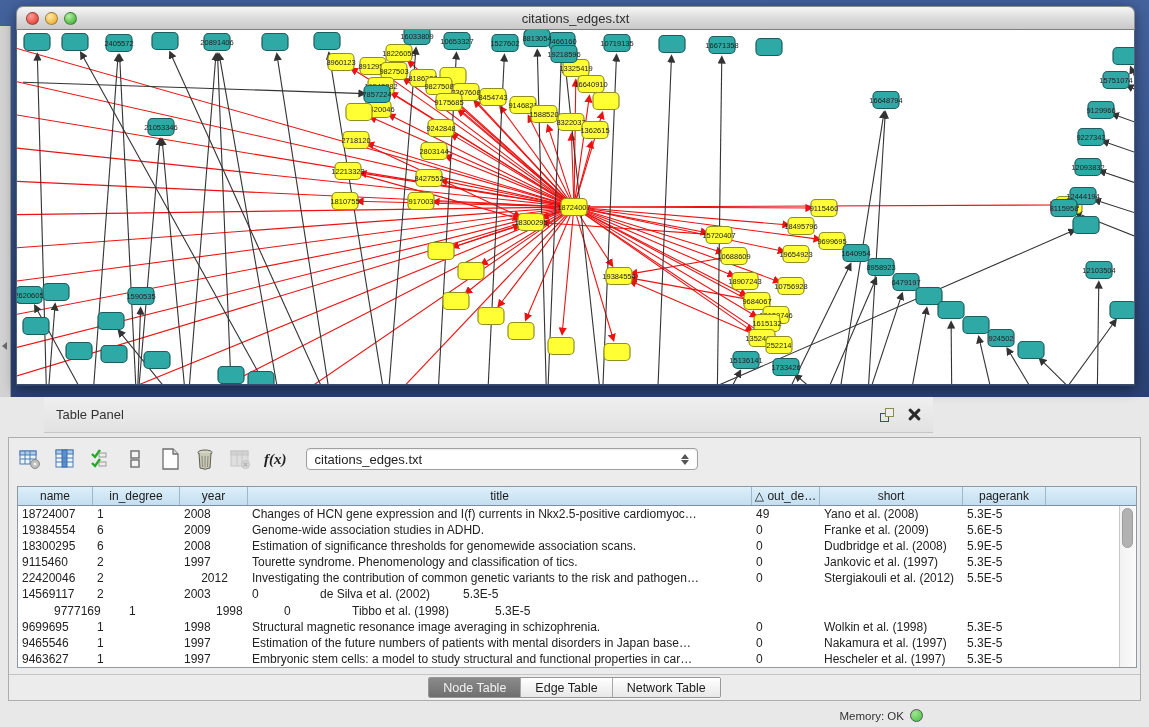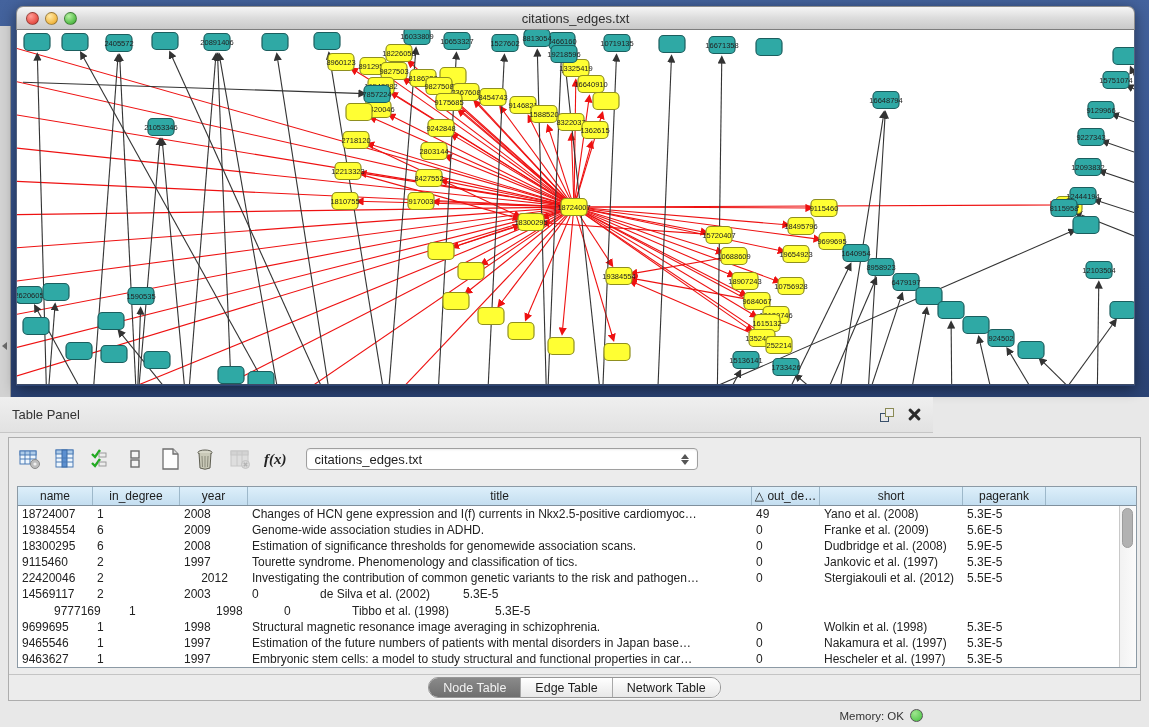--- a/index.html
+++ b/index.html
@@ -14,21 +14,21 @@
   .lights { position:absolute; left:9px; top:5px; display:flex; gap:6px; }
   .tl { width:13px; height:13px; border-radius:50%; border:1px solid rgba(0,0,0,.35); }
   .tl.red { background:radial-gradient(circle at 35% 30%, #ff9d96, #ec5a50 60%, #c93a31); }
   .tl.yel { background:radial-gradient(circle at 35% 30%, #ffe9a8, #f5bf4f 60%, #d99b25); }
   .tl.grn { background:radial-gradient(circle at 35% 30%, #b6f0a2, #61c554 60%, #3c9a31); }
   .wtitle { width:100%; text-align:center; font-size:13px; color:#2e2e2e; }
   .canvas { position:relative; width:100%; height:355px; background:#ffffff; border-left:1px solid #52617f; border-right:1px solid #52617f; border-bottom:1px solid #3c4a66; overflow:hidden; }
   .canvas svg { display:block; }
 
   
-  .table-panel { position:relative; width:933px; height:330px; background:#e8e8e8; }
+  .table-panel { position:relative; width:933px; height:330px; background:#e8e8e8;padding-left:44px; }
   .tp-header { height:36px; background:linear-gradient(180deg,#efefef,#e2e2e2); border-bottom:1px solid #c6c6c6; display:flex; align-items:center; padding:0 12px; }
   .tp-title { font-size:13px; color:#333; }
   .tp-header-icons { margin-left:auto; display:flex; align-items:center; gap:14px; }
   .tp-body { position:absolute; left:8px; top:40px; width:1133px; height:264px; background:#ececec; border:1px solid #adadad; }
   .toolbar { display:flex; align-items:center; height:42px; padding:0 10px; gap:13px; }
   .tb-icon { width:22px; height:22px; display:flex; align-items:center; justify-content:center; }
   .fx-label { font-size:15px; font-style:italic; font-family:"Liberation Serif", serif; color:#222; font-weight:bold; }
   .dropdown { width:392px; height:22px; background:#fff; border:1px solid #9f9f9f; border-radius:4px; display:flex; align-items:center; padding:0 8px; box-shadow:inset 0 1px 2px rgba(0,0,0,.08); margin-left:6px; }
   .dd-value { font-size:13px; color:#222; flex:1; }
   .dd-arrows { display:flex; flex-direction:column; gap:1px; align-items:center; }
@@ -40,21 +40,21 @@
   .th { font-size:12px; color:#1c1c1c; text-align:center; line-height:18px; border-right:1px solid #9db8ca; overflow:hidden; white-space:nowrap; flex:none; }
   .th.filler { border-right:none; flex:1; }
   .tbody { position:relative; flex:1; display:flex; }
   .rows { flex:1; }
   .tr { display:flex; height:16.1px; }
   .td { font-size:12px; color:#222; padding:0 3px 0 4px; white-space:nowrap; overflow:hidden; line-height:16px; flex:none; }
   .vscroll { width:17px; flex:none; background:linear-gradient(90deg,#f2f2f2,#fbfbfb); border-left:1px solid #c9c9c9; position:relative; }
   .vthumb { position:absolute; left:2px; top:2px; width:11px; height:40px; border-radius:6px; background:#b2b2b2; border:1px solid #9c9c9c; }
 
   .tabsrow { position:absolute; left:0; right:0; top:236px; height:26px; display:flex; justify-content:center; align-items:center; border-top:1px solid #c4c4c4; }
-  .seg { display:flex; height:21px; border:1px solid #979797; border-radius:10px; overflow:hidden; box-shadow:0 1px 1px rgba(255,255,255,.7); }
+  .seg { display:flex; height:21px; border:1px solid #979797; border-radius:2px; overflow:hidden; box-shadow:0 1px 1px rgba(255,255,255,.7); }
   .seg-btn { padding:0 14px; font-size:12.5px; display:flex; align-items:center; background:linear-gradient(180deg,#ffffff,#e8e8e8); color:#1d1d1d; border-right:1px solid #a8a8a8; }
   .seg-btn:last-child { border-right:none; }
   .seg-btn.active { background:linear-gradient(180deg,#8a8a8a,#6f6f6f); color:#f2f2f2; }
 
   .statusbar { position:absolute; left:0; bottom:0; width:100%; height:23px; display:flex; align-items:center; justify-content:flex-end; padding:0 10px; gap:6px; }
   .status-text { font-size:11.5px; color:#333;margin-left:40px; }
   .status-dot { width:13px; height:13px; border-radius:50%; border:1px solid #555; }
 
   .closeX { width:13px; height:13px; position:relative; }
   .closeX:before,.closeX:after { content:""; position:absolute; left:-1px; top:5px; width:15px; height:3px; background:#2b2b2b; border-radius:1px; }

